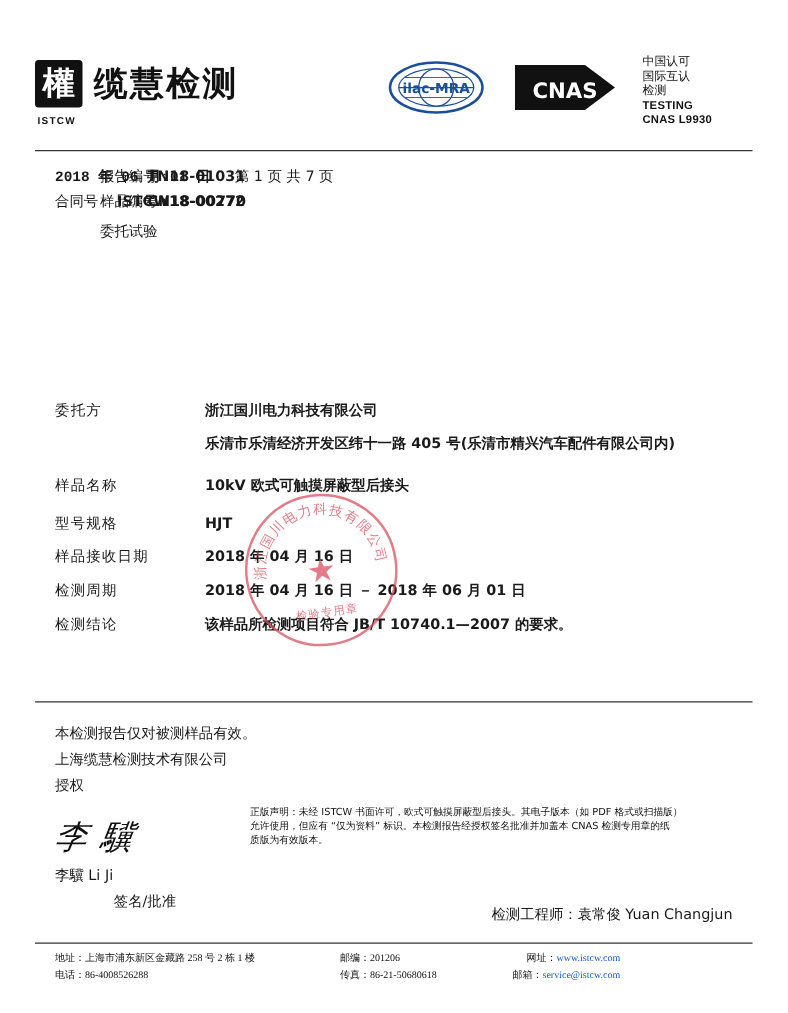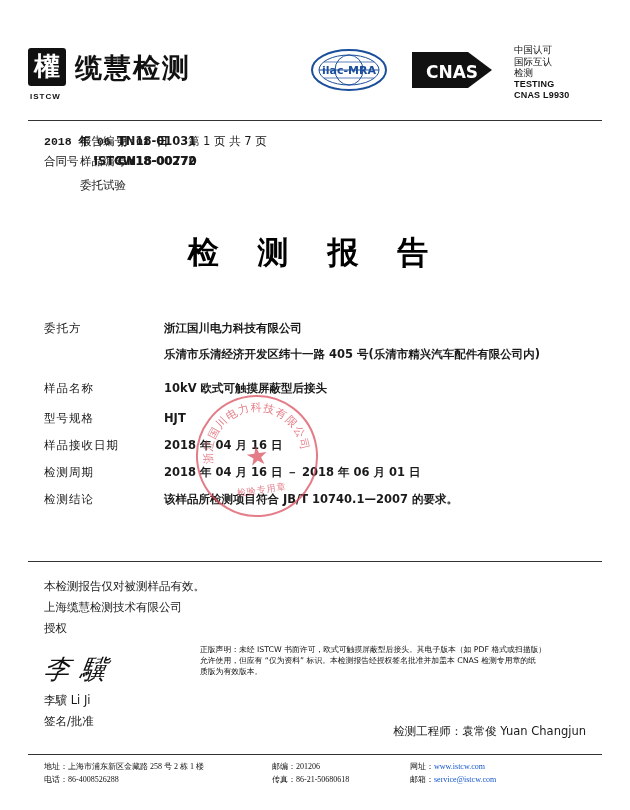--- a/index.html
+++ b/index.html
@@ -259,20 +259,21 @@
   }
   .sign-name {
     margin-top: 6px;
     font-size: 11.5px;
     font-family: "DejaVu Sans", sans-serif;
   }
   .sign-role {
     margin-top: 6px;
     font-size: 11.5px;
     font-family: "DejaVu Sans", sans-serif;
+    margin-left: 47px;
   }
 
   .engineer {
     position: absolute;
     right: 44px;
     top: 724px;
     font-size: 11.5px;
     font-family: "DejaVu Sans", sans-serif;
     text-align: right;
   }
@@ -295,21 +296,21 @@
     line-height: 13px;
     font-family: "DejaVu Sans", sans-serif;
     color: #111;
   }
   .f-col {
     position: absolute;
     font-family: Liberation Serif, serif;
   }
   .fc1 { left: 0; }
   .fc2 { left: 228px; }
-  .fc3 { left: 366px; }
+  .fc3 { left: 366px; text-align: right; }
   .footer a { color: #1155cc; text-decoration: none; }
 </style>
 </head>
 <body>
 
 <div class="page">
 
   <div class="header">
     <div class="logo-block">
       <div class="logo-mark">
@@ -361,21 +362,20 @@
       <span class="m-label">样品编号：</span>
       <span class="m-val r2-val">CN18-00770</span>
       <span class="r2-lab2">合同号：</span>
       <span class="r2-val2">ISTCW18-00272</span>
     </div>
     <div class="meta-row entrust">
       <span class="m-label">委托试验</span>
     </div>
   </div>
 
-  <div class="title">检 测 报 告</div>
 
   <div class="fields">
     <div class="f-row" style="height:26px">
       <span class="f-lab">委托方</span>
       <span class="f-val">浙江国川电力科技有限公司</span>
     </div>
     <div class="f-row" style="height:34px">
       <span class="f-sub">乐清市乐清经济开发区纬十一路 405 号(乐清市精兴汽车配件有限公司内)</span>
     </div>
     <div class="f-row" style="height:30px">

